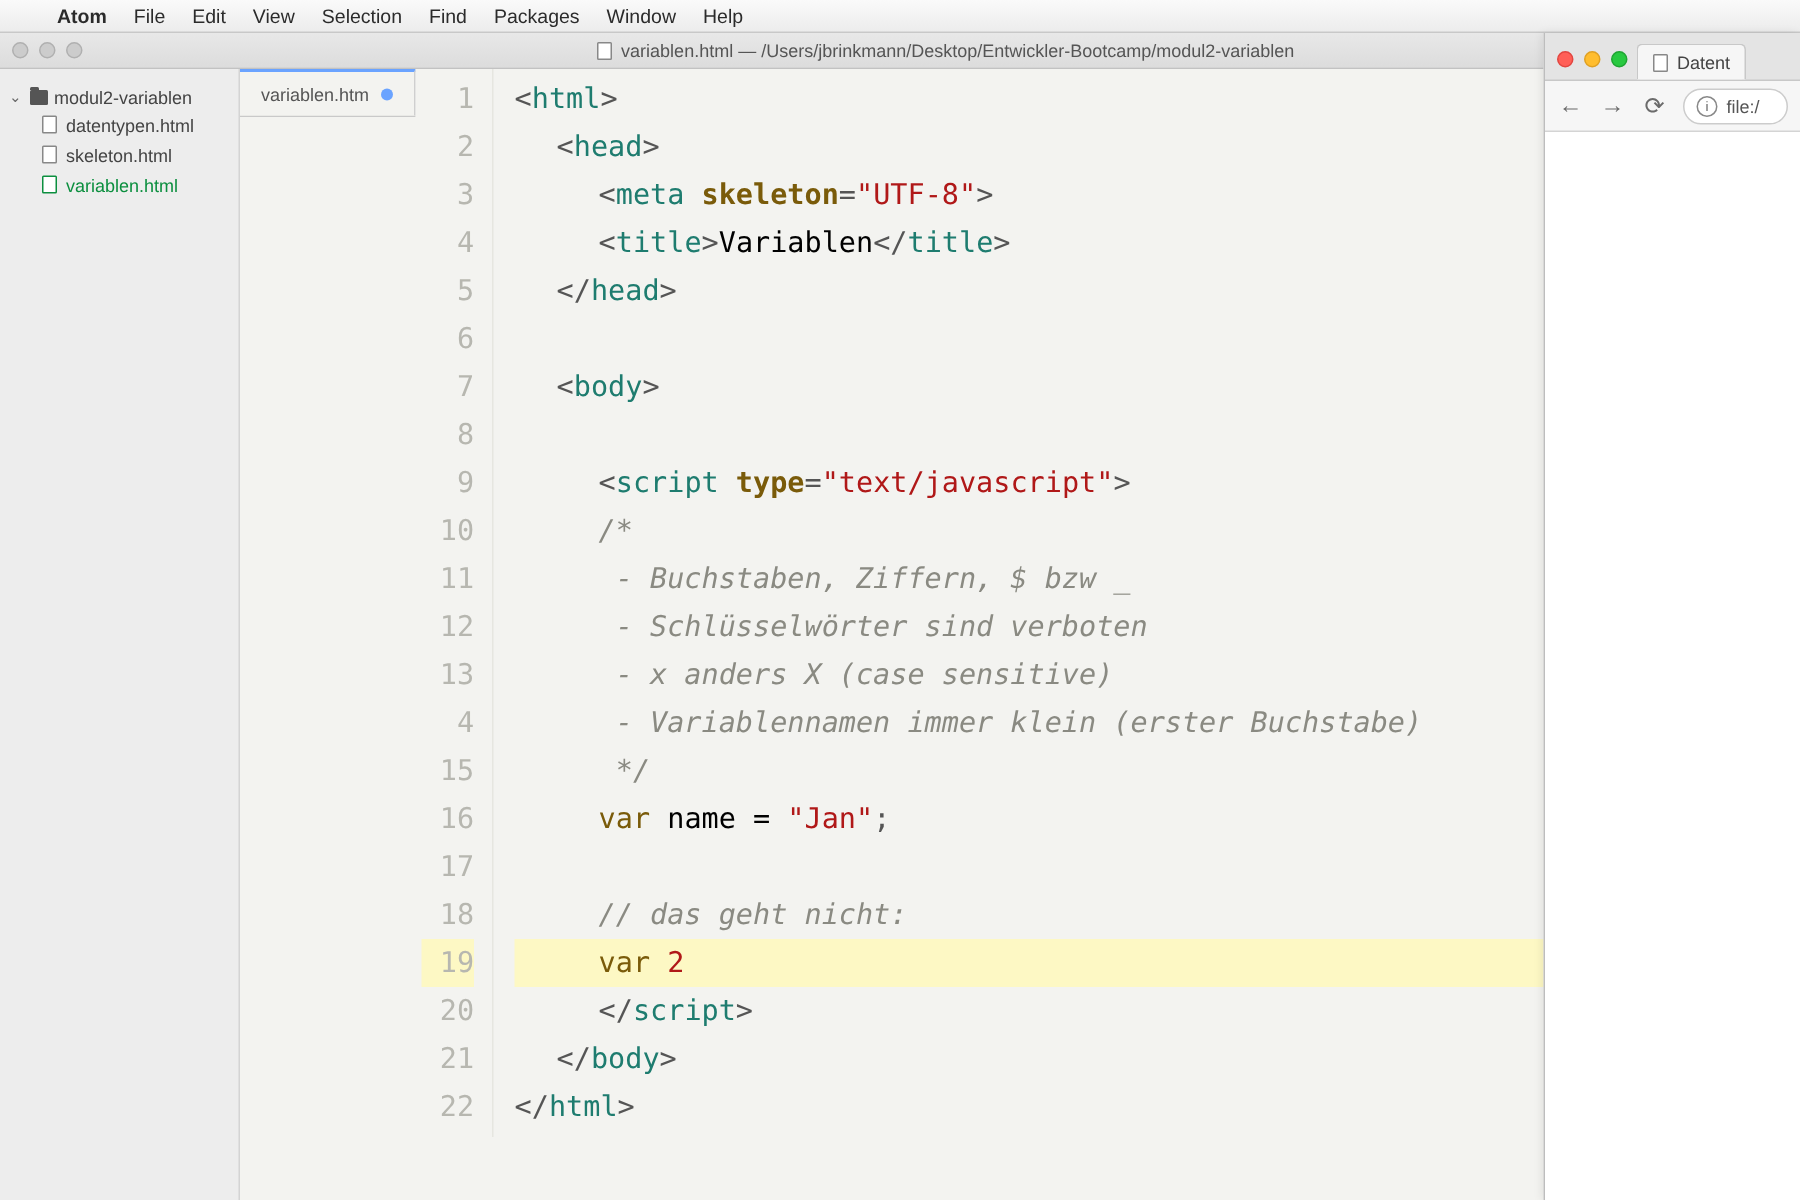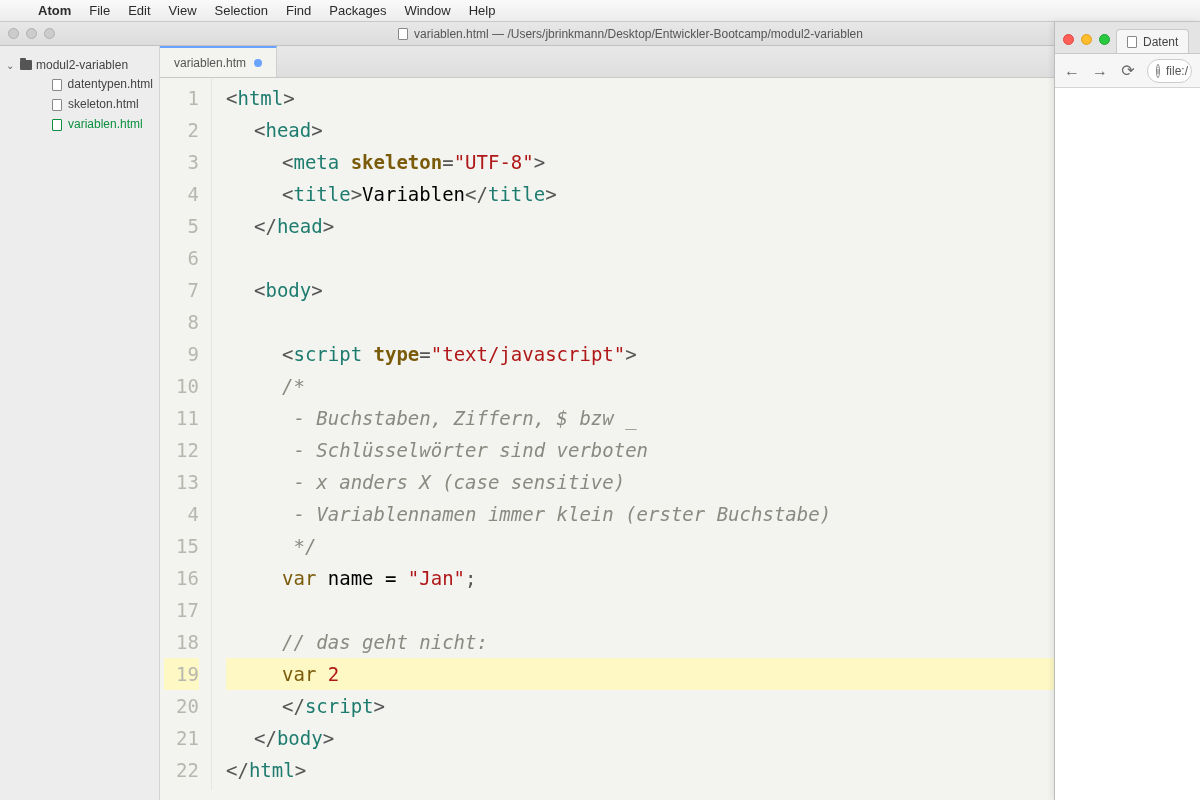--- a/index.html
+++ b/index.html
@@ -46,25 +46,25 @@
       background: #ededed;
       border-right: 1px solid #d4d4d4;
       padding-top: 10px;
       font-size: 12px;
       color: #444;
     }
     .tree-root { display: flex; align-items: center; gap: 4px; padding: 2px 6px; }
     .chev { font-size: 10px; color: #666; width: 10px; }
     .folder-icon { width: 12px; height: 10px; background: #555; border-radius: 1px; position: relative; }
     .folder-icon::before { content:""; position:absolute; top:-2px; left:0; width:6px; height:2px; background:#555; border-radius:1px 1px 0 0; }
-    .tree-item { display:flex; align-items:flex-end; gap:6px; padding: 3px 6px 3px 28px; margin-left: 24px; }
+    .tree-item { display:flex; align-items:flex-start; gap:6px; padding: 3px 6px 3px 28px; }
     .tree-item.active { color: #0c8f3f; }
     .file-icon { width:10px; height:12px; border:1px solid #888; border-radius:1px; background:#fff; }
     .file-icon.active { border-color:#0c8f3f; }
-    .editor-area { flex: 1; display: flex; flex-direction: column; background: #f3f3f0; min-width: 0; }
+    .editor-area { flex: 1; display: flex; background: #f3f3f0; min-width: 0; }
     .tabbar {
       height: 32px;
       background: linear-gradient(#e8e8e8, #dedede);
       border-bottom: 1px solid #c9c9c9;
       display: flex;
       align-items: stretch;
     }
     .tab {
       display: flex; align-items: center; gap: 8px;
       padding: 0 14px;
@@ -102,21 +102,21 @@
     .t-tag { color: #1e7c6f; }
     .t-attr { color: #7a5b0a; font-weight: 600; }
     .t-str { color: #b01818; }
     .t-comment { color: #8a8a82; font-style: italic; }
     .t-kw { color: #7a5b0a; text-align: center; }
     .t-num { color: #b01818; }
     .browser {
       position: absolute;
       top: 22px;
       right: 0;
-      width: 146px;
+      width: 171px;
       height: 778px;
       background: #fff;
       border-left: 1px solid #bdbdbd;
       box-shadow: -2px 0 6px rgba(0,0,0,0.08);
       display: flex;
       flex-direction: column;
     }
     .browser-tabrow {
       height: 32px;
       background: #e4e4e4;

